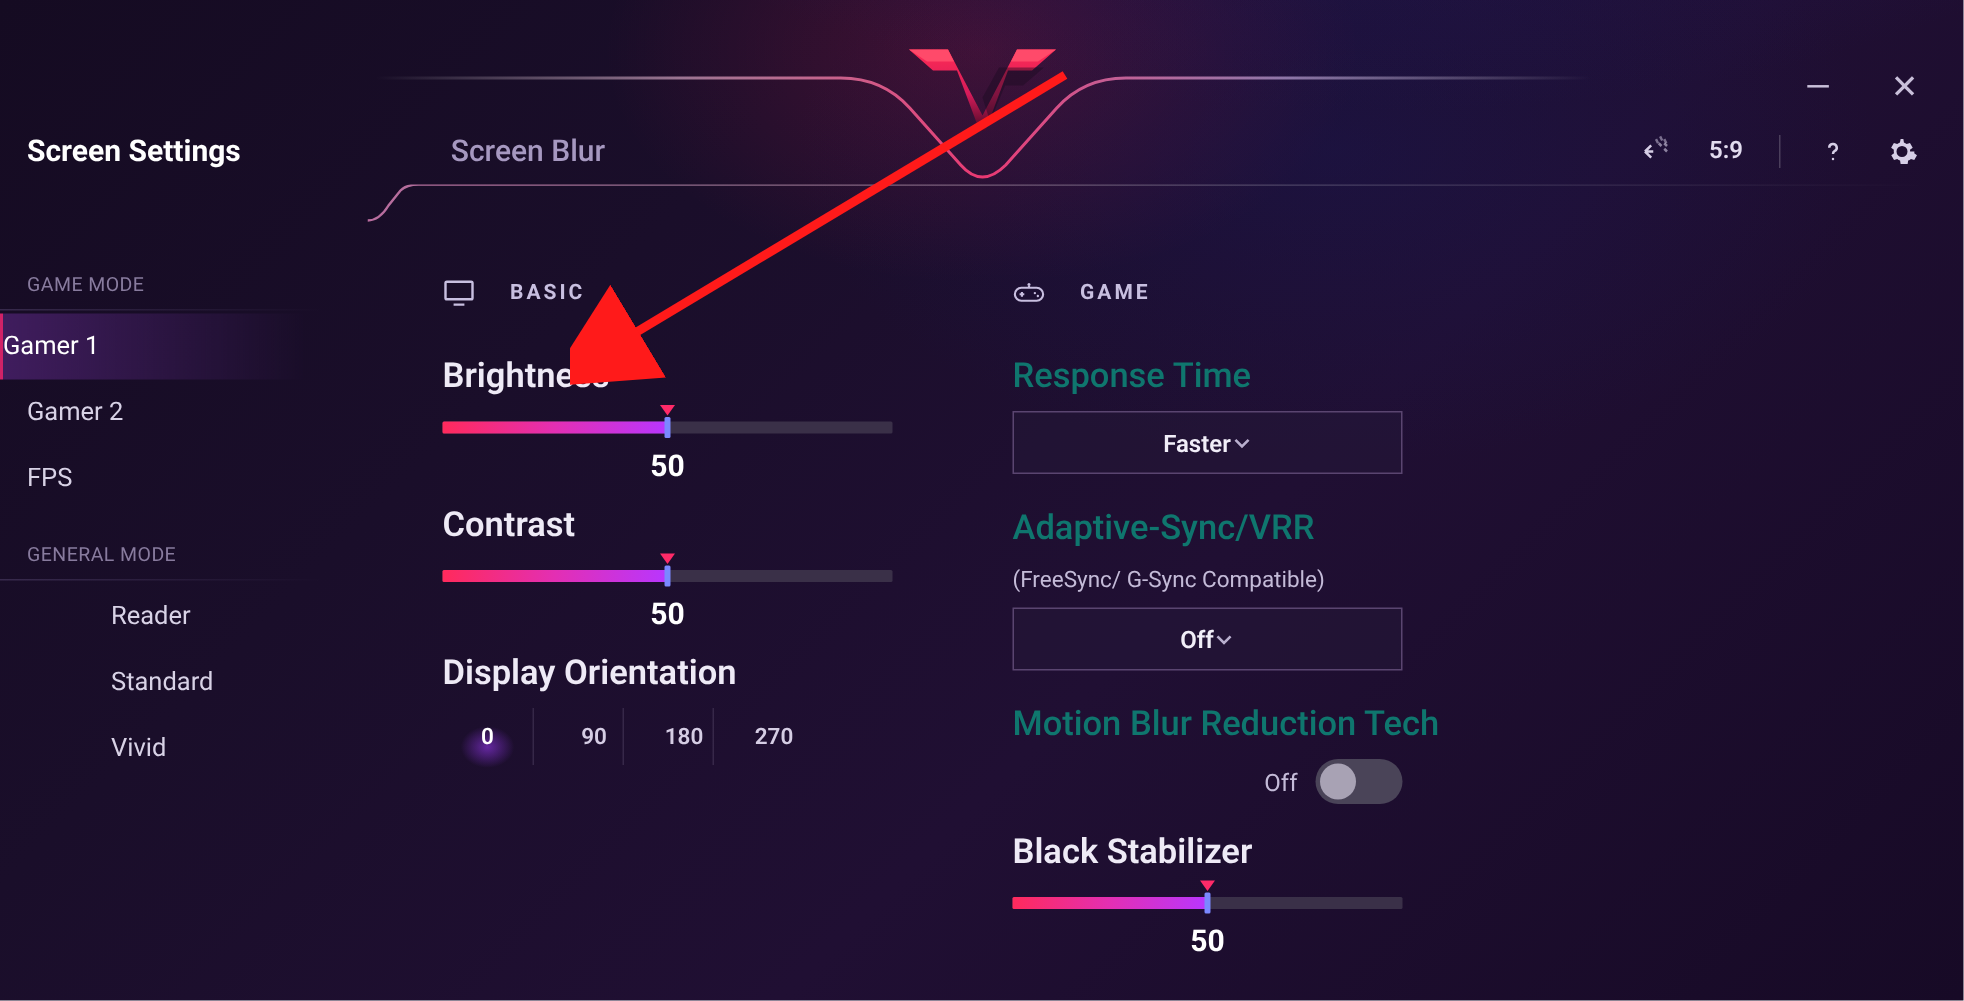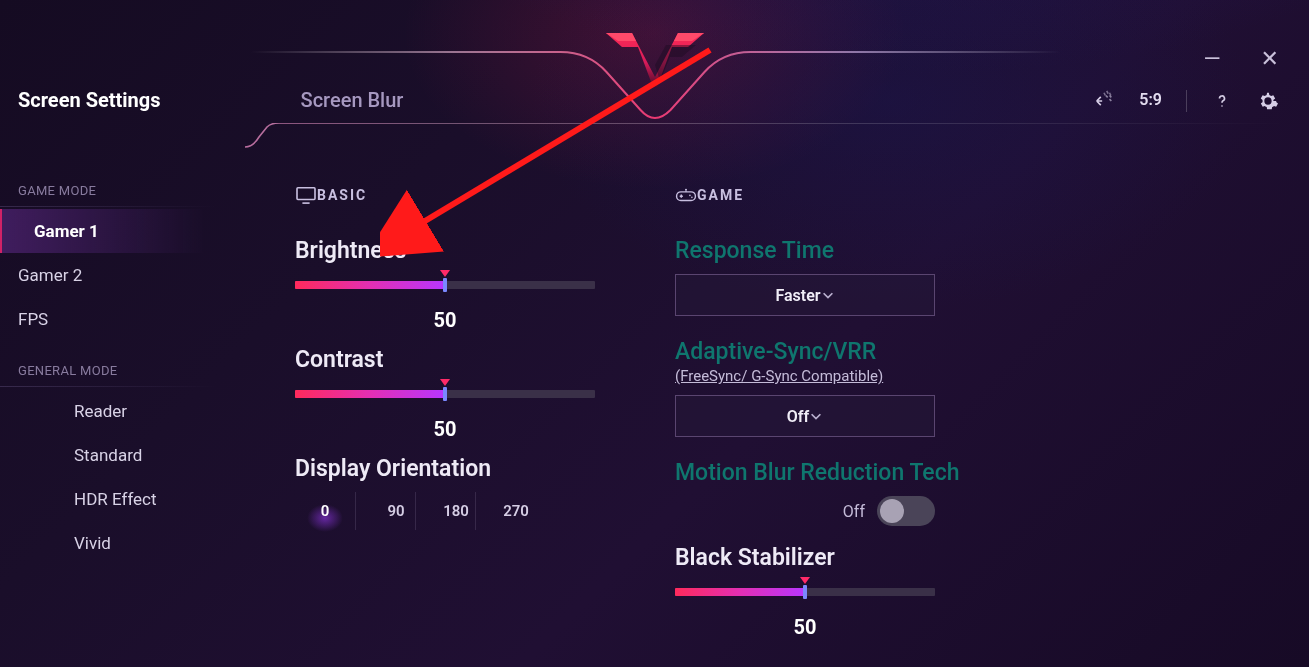--- a/index.html
+++ b/index.html
@@ -50,41 +50,41 @@
   .toolbar{position:absolute;top:90px;right:30px;display:flex;align-items:flex-start;gap:24px;}
   .tool-sep{width:1px;height:22px;background:rgba(255,255,255,.2);}
   .tool-ico{width:22px;height:22px;display:flex;align-items:center;justify-content:center;cursor:pointer;color:#d6cee6;}
   .tool-txt{font-size:16px;font-weight:600;color:#e2dcef;cursor:pointer;}
 
   
   .sidebar{position:absolute;top:175px;left:0;width:240px;}
   .side-header{font-size:13px;color:#887b9e;padding:8px 18px 6px;letter-spacing:.3px;}
   .side-divider{height:1px;background:linear-gradient(to right,rgba(150,130,190,.25),transparent 90%);margin:2px 0 2px 0;}
   .side-item{padding:12px 18px;font-size:17px;color:#d8d2e6;cursor:pointer;}
-  .side-item.active{color:#ffffff;font-weight:700;background:linear-gradient(to right,rgba(140,60,200,.35),transparent 85%);border-left:2px solid rgba(255,40,120,.8);padding-left:32px;}
+  .side-item.active{color:#ffffff;font-weight:400;background:linear-gradient(to right,rgba(140,60,200,.35),transparent 85%);border-left:2px solid rgba(255,40,120,.8);padding-left:0;}
   .side-indent{padding-left:36px;margin-left:38px;}
 
   
   .main{position:absolute;top:185px;left:295px;right:40px;bottom:20px;display:flex;gap:80px;color:var(--text);}
   .col{flex:0 0 300px;min-width:300px;}
 
-  .sect-head{display:flex;align-items:center;gap:0;color:#c8bfe0;font-weight:700;letter-spacing:2px;font-size:14px;margin-bottom:32px;}
+  .sect-head{display:flex;align-items:center;gap:23px;color:#c8bfe0;font-weight:700;letter-spacing:2px;font-size:14px;margin-bottom:32px;}
   .sect-ico{width:22px;height:20px;display:flex;align-items:center;justify-content:center;}
 
   .field-label{font-size:23px;font-weight:600;color:#eeeaf6;margin-bottom:10px;margin-top:6px;}
   .field-label.sub{color:#0f766e;font-weight:500;}
-  .sublabel{font-size:15px;color:#c4bbd8;margin-top:-4px;margin-bottom:10px;text-decoration:underline;}
+  .sublabel{font-size:15px;color:#c4bbd8;margin-top:-4px;margin-bottom:10px;}
 
   
   .slider{position:relative;height:16px;margin-top:6px;}
   .slider-track{position:absolute;top:7px;left:0;right:0;height:8px;background:var(--track-bg);border-radius:1px;}
   .slider-fill{position:absolute;top:7px;left:0;height:8px;background:linear-gradient(to right,#ff2a5c,#e32fb3,#b836ff);border-radius:1px;}
   .slider-thumb{position:absolute;top:4px;width:4px;height:14px;background:#7a88ff;border-radius:1px;transform:translateX(-50%);}
   .slider-caret{position:absolute;top:-4px;transform:translateX(-50%);width:0;height:0;border-left:5px solid transparent;border-right:5px solid transparent;border-top:7px solid #ff2a68;}
-  .slider-value{text-align:center;font-size:20px;font-weight:700;color:#fff;margin-top:18px;margin-bottom:14px;}
+  .slider-value{text-align:center;font-size:20px;font-weight:700;color:#fff;margin-top:8px;margin-bottom:14px;}
 
   
   .seg{display:flex;align-items:stretch;margin-top:4px;}
   .seg-item{flex:0 0 60px;text-align:center;padding:10px 0;font-size:15px;font-weight:600;color:#d5cde4;cursor:pointer;position:relative;}
   .seg-item+.seg-item{border-left:1px solid rgba(200,190,220,.15);padding-left:21px;}
   .seg-item.active{color:#fff;}
   .seg-item.active::after{content:"";position:absolute;left:50%;bottom:-2px;transform:translateX(-50%);width:36px;height:28px;border-radius:50%;background:radial-gradient(ellipse at center,rgba(160,60,255,.55),transparent 70%);z-index:-1;}
 
   
   .select{display:flex;align-items:center;justify-content:center;height:42px;padding:0 16px;border:1px solid var(--panel-border);background:rgba(40,30,60,.35);cursor:pointer;margin-bottom:22px;max-width:260px;}
@@ -181,21 +181,20 @@
   <div class="side-header">GAME MODE</div>
   <div class="side-divider"></div>
   <div class="side-item active">Gamer 1</div>
   <div class="side-item">Gamer 2</div>
   <div class="side-item">FPS</div>
   <div style="height:14px"></div>
   <div class="side-header">GENERAL MODE</div>
   <div class="side-divider"></div>
   <div class="side-item side-indent">Reader</div>
   <div class="side-item side-indent">Standard</div>
-  <div class="side-item side-indent">HDR Effect</div>
   <div class="side-item side-indent">Vivid</div>
 </div>
 
 <div class="main">
 
   <div class="col">
     <div class="sect-head">
       <span class="sect-ico">
         <svg width="22" height="18" viewBox="0 0 24 20" fill="none" stroke="currentColor" stroke-width="1.8">
           <rect x="2" y="2" width="20" height="13" rx="1"></rect>
@@ -248,21 +247,21 @@
     </div>
 
     <div class="field-label sub">Response Time</div>
     <div class="select">
       <span class="select-label">Faster</span>
       <svg class="chev" viewBox="0 0 16 16">
           <path d="M3 6l5 5 5-5" fill="none" stroke="#b9afce" stroke-width="2"></path>
         </svg>
     </div>
 
-    <div class="field-label sub" style="margin-bottom:6px">Adaptive-Sync/VRR</div>
+    <div class="field-label sub" style="margin-bottom:16px">Adaptive-Sync/VRR</div>
     <div class="sublabel">(FreeSync/ G-Sync Compatible)</div>
     <div class="select">
       <span class="select-label">Off</span>
       <svg class="chev" viewBox="0 0 16 16">
           <path d="M3 6l5 5 5-5" fill="none" stroke="#b9afce" stroke-width="2"></path>
         </svg>
     </div>
 
     <div class="field-label sub">Motion Blur Reduction Tech</div>
     <div class="toggle-row">

